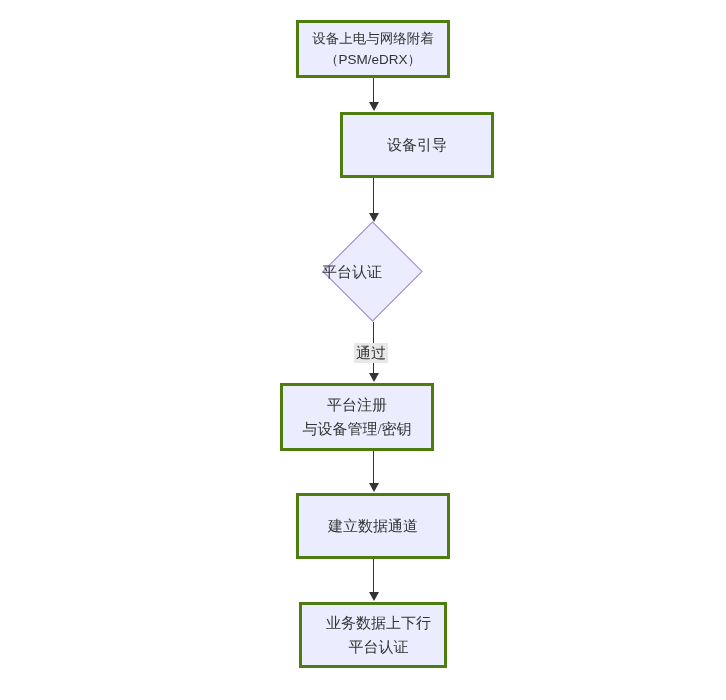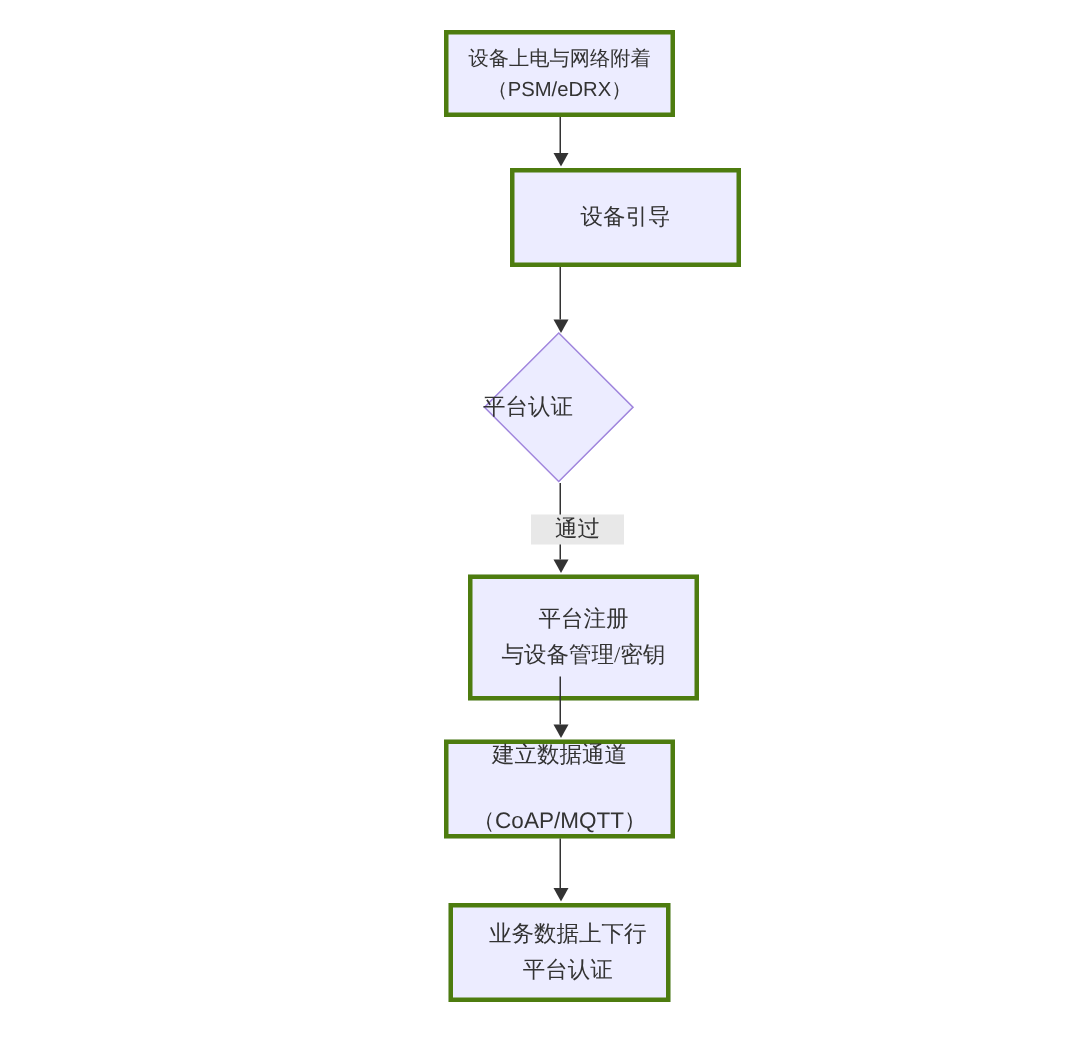--- a/index.html
+++ b/index.html
@@ -20,21 +20,21 @@
     display: flex;
     flex-direction: column;
     align-items: center;
     justify-content: center;
     text-align: center;
     font-size: 15px;
     line-height: 24px;
   }
   #n1 { left: 296px; top: 20px;  width: 154px; height: 58px; font-size: 13.5px; line-height: 21px; }
   #n2 { left: 296px; top: 112px; width: 154px; height: 66px; margin-left: 44px; }
-  #n4 { left: 312px; top: 383px; width: 154px; height: 84px; font-family: Liberation Serif, serif; }
+  #n4 { left: 280px; top: 383px; width: 154px; height: 68px; font-family: Liberation Serif, serif; }
   #n5 { left: 296px; top: 493px; width: 154px; height: 66px; gap: 20px; }
   #n6 { left: 299px; top: 602px; width: 148px; height: 66px; padding-left: 11px; }
 
   .diamond-shape {
     position: absolute;
     left: 337px; top: 236px;
     width: 71px; height: 71px;
     transform: rotate(45deg);
     background: #ECECFF;
     border: 1px solid #9f84dc;
@@ -68,21 +68,21 @@
   #e2 { top: 178px; height: 44px; }
   #e3 { top: 322px; height: 60px; }
   #e4 { top: 451px; height: 41px; }
   #e5 { top: 559px; height: 42px; }
 
   .edge-label {
     position: absolute;
     left: 354px; top: 343px;
     min-width: 34px;
     height: 20px;
-    padding: 0 16px;
+    padding: 0 2px;
     box-sizing: border-box;
     background: #e8e8e8;
     font-size: 15px;
     line-height: 20px;
     text-align: center;
   }
 </style>
 </head>
 <body>
 
@@ -121,21 +121,20 @@
     <div>与设备管理/密钥</div>
   </div>
 
   <div class="edge" id="e4">
     <div class="line"></div>
     <div class="head"></div>
   </div>
 
   <div class="node-rect" id="n5">
     <div>建立数据通道</div>
-    <div>（CoAP/MQTT）</div>
   </div>
 
   <div class="edge" id="e5">
     <div class="line"></div>
     <div class="head"></div>
   </div>
 
   <div class="node-rect" id="n6">
     <div>业务数据上下行</div>
     <div>平台认证</div>

